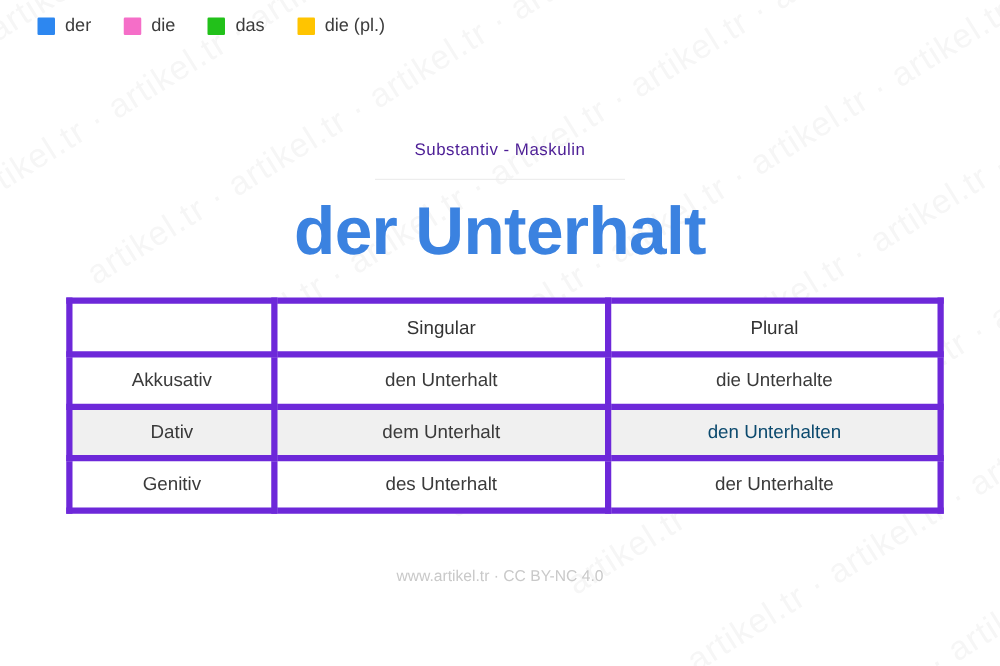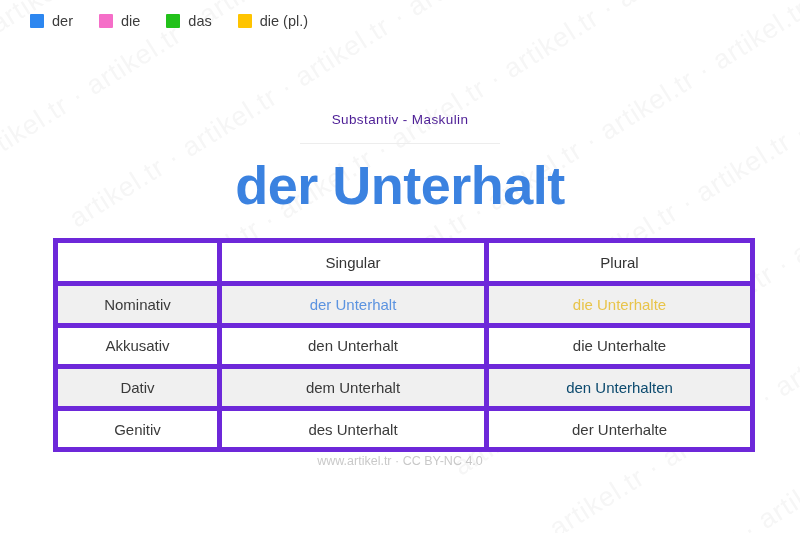--- a/index.html
+++ b/index.html
@@ -200,25 +200,20 @@
         <col class="c-plur">
     </colgroup>
     <thead>
       <tr>
         <th></th>
         <th>Singular</th>
         <th>Plural</th>
       </tr>
     </thead>
     <tbody id="decl-body">
-        <tr class="stripe">
-          <td class="case-cell">Nominativ</td>
-          <td style="color: rgb(91, 147, 224);">der Unterhalt</td>
-          <td style="color: rgb(232, 196, 74);">die Unterhalte</td>
-        </tr>
         <tr class="plain">
           <td class="case-cell">Akkusativ</td>
           <td style="color: rgb(58, 58, 58);">den Unterhalt</td>
           <td style="color: rgb(58, 58, 58);">die Unterhalte</td>
         </tr>
         <tr class="stripe">
           <td class="case-cell">Dativ</td>
           <td style="color: rgb(58, 58, 58);">dem Unterhalt</td>
           <td style="color: #0c4a6e;">den Unterhalten</td>
         </tr>

